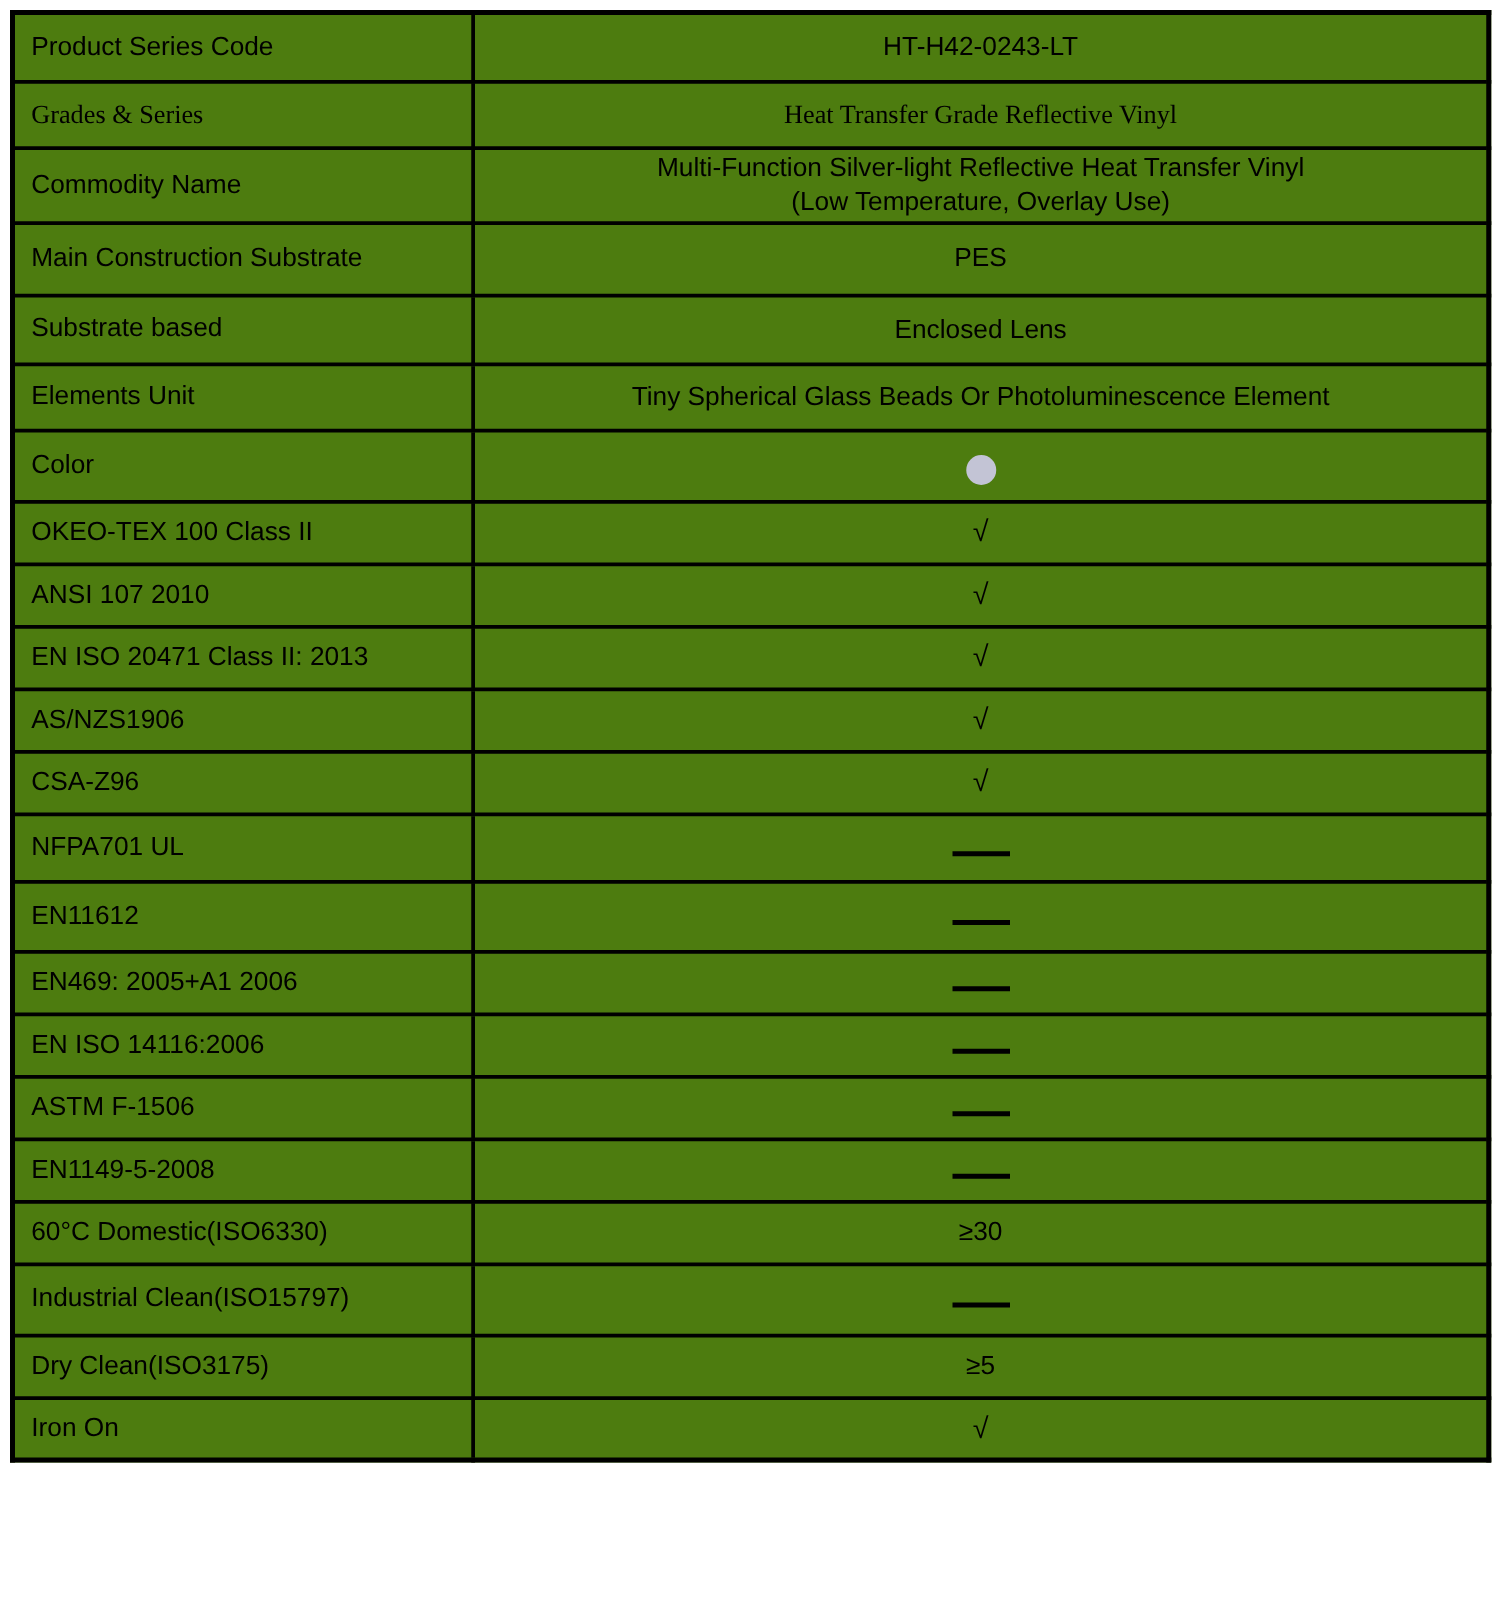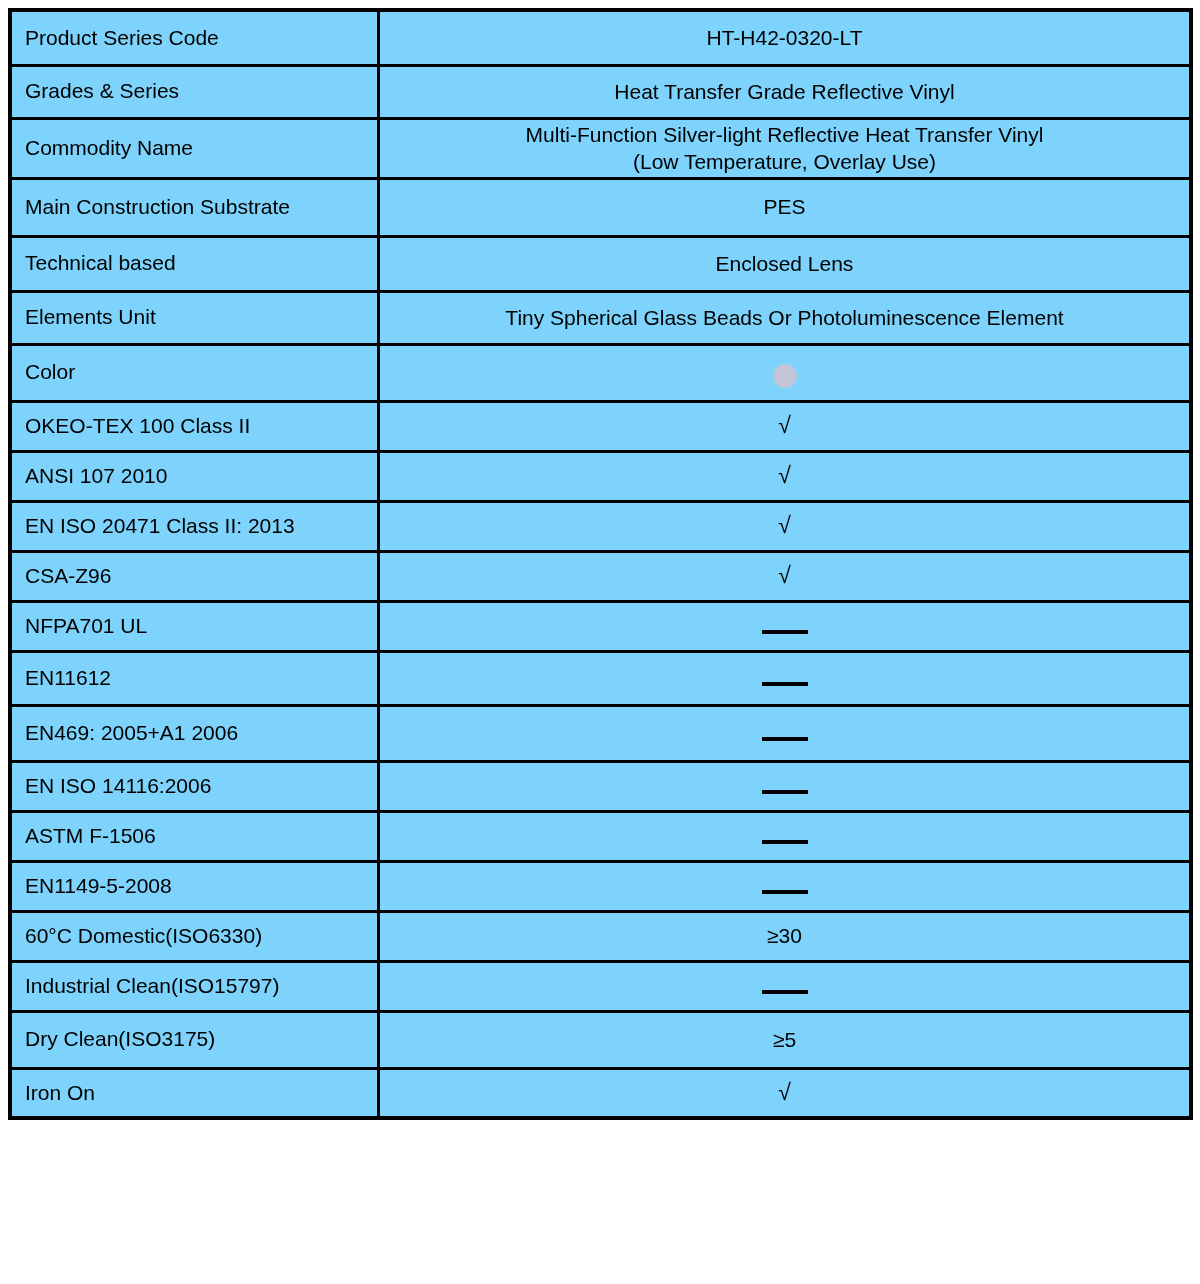--- a/index.html
+++ b/index.html
@@ -14,21 +14,21 @@
   .table-wrap {
     position: absolute;
     left: 8px;
     top: 8px;
   }
   table.spec-table {
     border-collapse: collapse;
     table-layout: fixed;
     width: 1185px;
     border: 4px solid #000000;
-    background: #7dd3fc;
+    background: #4d7c0f;
   }
   table.spec-table td {
     border: 3px solid #000000;
     vertical-align: middle;
     overflow: hidden;
   }
   td.label-cell {
     width: 346px;
     padding: 0 6px 0 13px;
     font-size: 21px;
@@ -58,77 +58,81 @@
     display: inline-block;
     width: 24px;
     height: 24px;
     border-radius: 50%;
     vertical-align: middle;
     margin-top: 6px;
   }
   
   table.spec-table tr { height: 50px; }
   table.spec-table tr:nth-child(1)  { height: 55px; }
-  table.spec-table tr:nth-child(2)  { height: 53px; }
+  table.spec-table tr:nth-child(2)  { height: 53px; font-family: Liberation Serif, serif; }
   table.spec-table tr:nth-child(3)  { height: 60px; }
   table.spec-table tr:nth-child(4)  { height: 58px; margin-top: 16px; }
   table.spec-table tr:nth-child(5)  { height: 55px; }
   table.spec-table tr:nth-child(6)  { height: 53px; }
   table.spec-table tr:nth-child(7)  { height: 57px; margin-top: 32px; }
   table.spec-table tr:nth-child(13) { height: 54px; }
   table.spec-table tr:nth-child(14) { height: 56px; }
   table.spec-table tr:nth-child(20) { height: 57px; }
   table.spec-table tr:nth-child(23) { height: 54px; }
   table.spec-table tr:nth-child(24) { height: 45px; }
 </style>
 </head>
 <body>
 
 <div class="table-wrap">
   <table class="spec-table">
     <tbody>
         <tr>
           <td class="label-cell">Product Series Code</td>
-          <td class="value-cell"><span class="value-text">HT-H42-0320-LT</span></td>
+          <td class="value-cell"><span class="value-text">HT-H42-0243-LT</span></td>
         </tr>
         <tr>
           <td class="label-cell">Grades &amp; Series</td>
           <td class="value-cell"><span class="value-text">Heat Transfer Grade Reflective Vinyl</span></td>
         </tr>
         <tr>
           <td class="label-cell">Commodity Name</td>
           <td class="value-cell"><span class="value-text">Multi-Function Silver-light Reflective Heat Transfer Vinyl
 (Low Temperature, Overlay Use)</span></td>
         </tr>
         <tr>
           <td class="label-cell">Main Construction Substrate</td>
           <td class="value-cell"><span class="value-text">PES</span></td>
         </tr>
         <tr>
-          <td class="label-cell">Technical based</td>
+          <td class="label-cell">Substrate based</td>
           <td class="value-cell"><span class="value-text">Enclosed Lens</span></td>
         </tr>
         <tr>
           <td class="label-cell">Elements Unit</td>
           <td class="value-cell"><span class="value-text">Tiny Spherical Glass Beads Or Photoluminescence Element</span></td>
         </tr>
         <tr>
           <td class="label-cell">Color</td>
           <td class="value-cell"><span class="color-dot" style="background: rgb(195, 196, 213);"></span></td>
         </tr>
         <tr>
           <td class="label-cell">OKEO-TEX 100 Class II</td>
           <td class="value-cell"><span class="value-text check">√</span></td>
         </tr>
         <tr>
           <td class="label-cell">ANSI 107 2010</td>
           <td class="value-cell"><span class="value-text check">√</span></td>
         </tr>
         <tr>
           <td class="label-cell">EN ISO 20471 Class II: 2013</td>
+          <td class="value-cell"><span class="value-text check">√</span></td>
+        </tr>
+        <tr>
+          <td class="label-cell">AS/NZS1906</td>
           <td class="value-cell"><span class="value-text check">√</span></td>
         </tr>
         <tr>
           <td class="label-cell">CSA-Z96</td>
           <td class="value-cell"><span class="value-text check">√</span></td>
         </tr>
         <tr>
           <td class="label-cell">NFPA701 UL</td>
           <td class="value-cell"><span class="dash-line"></span></td>
         </tr>

